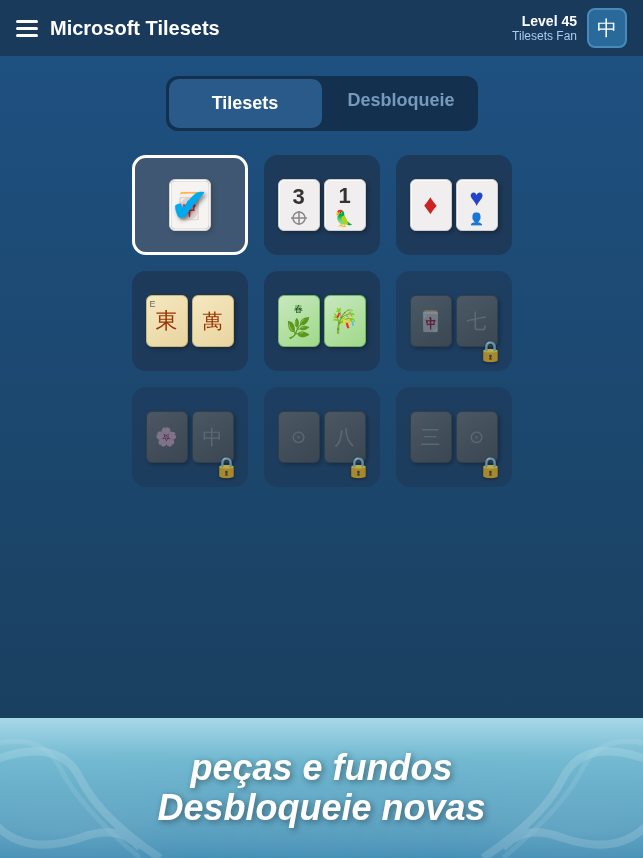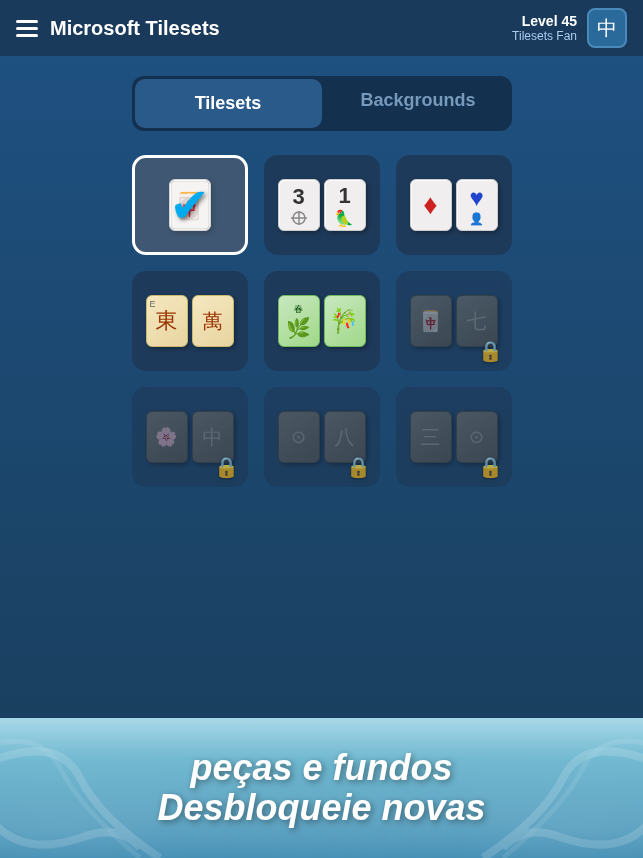--- a/index.html
+++ b/index.html
@@ -82,21 +82,21 @@
       background: linear-gradient(180deg, #1e5080 0%, #1a4060 100%);
       display: flex;
       flex-direction: column;
       align-items: center;
       padding: 20px 20px 10px;
     }
 
     
     .tabs {
       display: flex;
-      width: 380px;
+      width: 312px;
       margin-bottom: 24px;
       border-radius: 12px;
       overflow: hidden;
       background: #14304f;
     }
     .tab {
       flex: 1;
       padding: 14px 0;
       text-align: center;
       cursor: pointer;
@@ -269,21 +269,21 @@
       <div class="level-name">Tilesets Fan</div>
     </div>
     <div class="mahjong-icon">中</div>
   </div>
 </div>
 
 <div class="main-content">
 
   <div class="tabs">
     <div class="tab active">Tilesets</div>
-    <div class="tab inactive">Backgrounds</div>
+    <div class="tab inactive">Desbloqueie</div>
   </div>
 
   <div class="tileset-grid">
 
     <div class="tile-item selected">
       <div class="tile-pair">
         <div class="tile tile-white">
           <svg width="38" height="48" viewBox="0 0 38 48">
             <rect width="38" height="48" rx="4" fill="#f5f3f0" stroke="#ccc"></rect>
             <text x="19" y="34" text-anchor="middle" font-size="26" fill="#228844">🀄</text>

